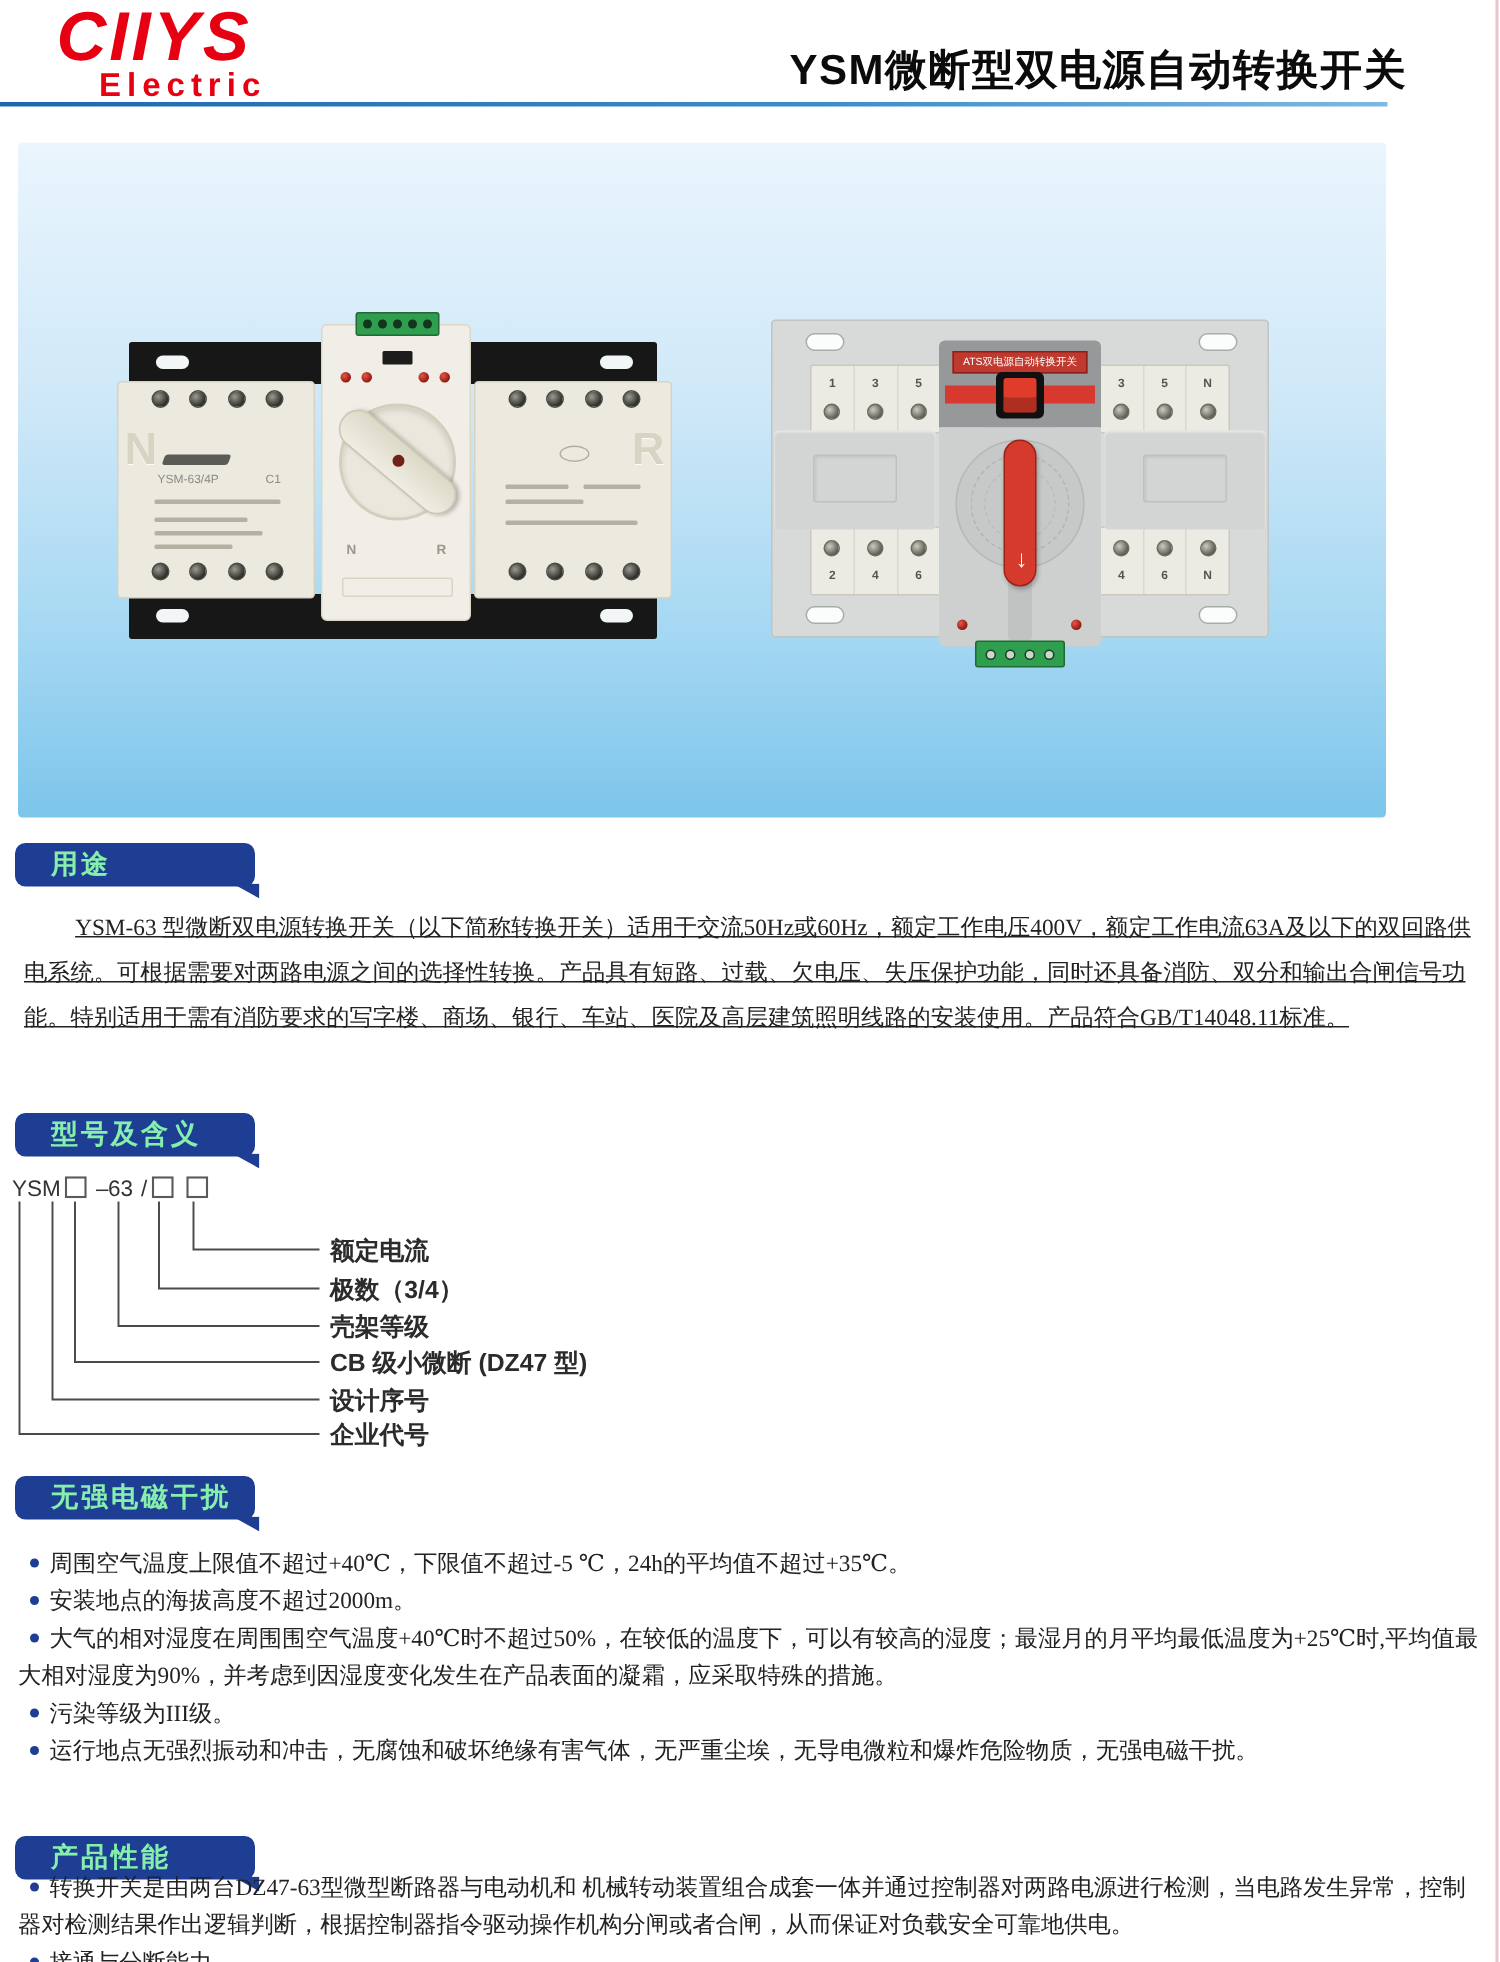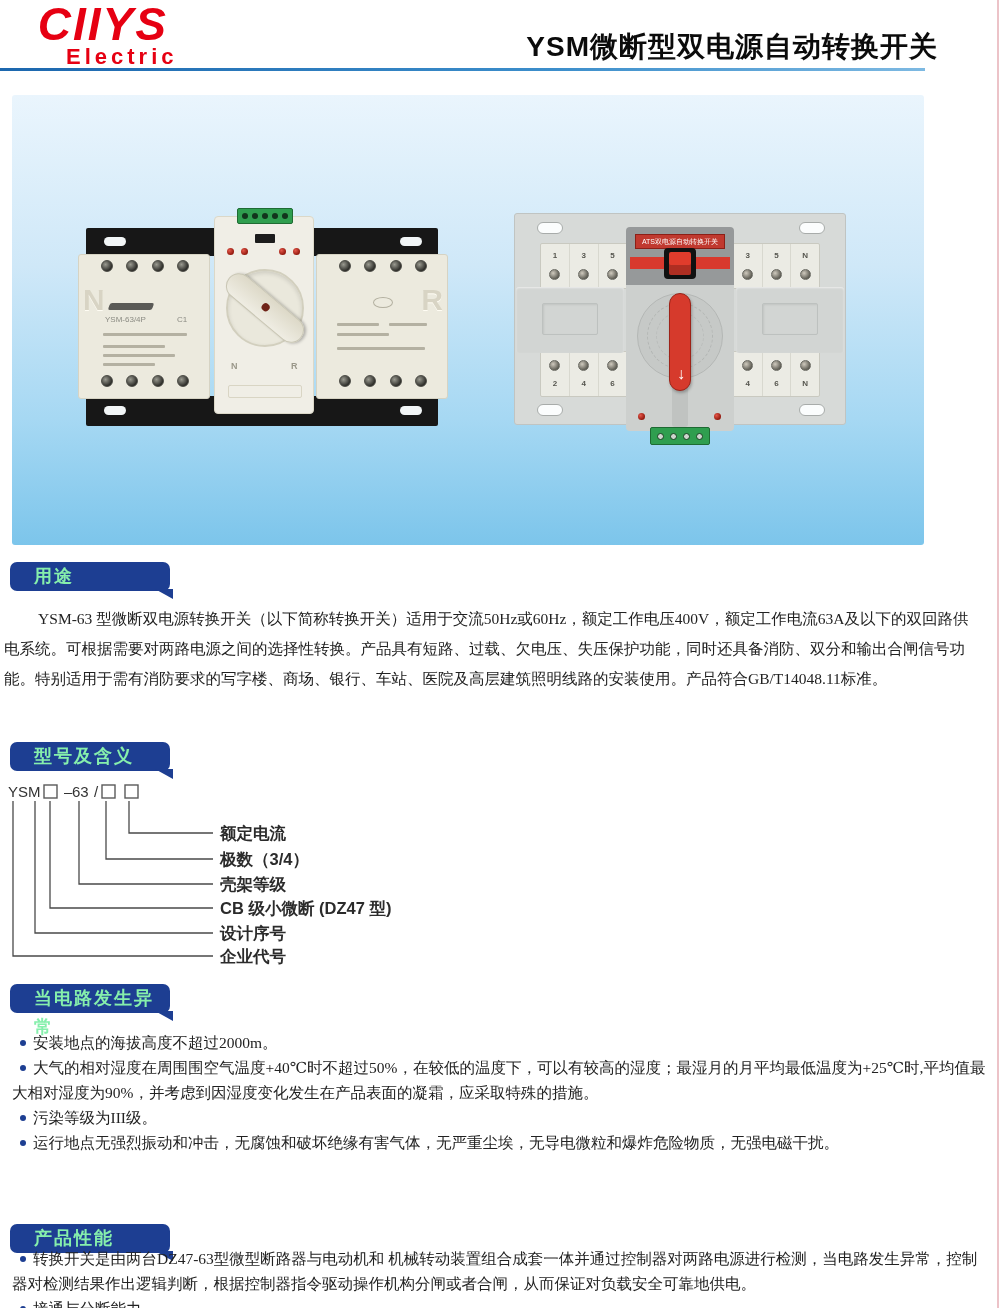--- a/index.html
+++ b/index.html
@@ -98,21 +98,21 @@
             border:1px solid #1e6a33;border-radius:2px;display:flex;justify-content:space-evenly;align-items:center;}
   .gscrew{width:7px;height:7px;border-radius:50%;border:1px solid #14401f;background:#cfd6cf;}
 
   
   .badge{position:absolute;left:10px;width:160px;height:29px;background:var(--badge-navy);
          border-radius:7px;color:#86efac;font-size:18px;font-weight:bold;line-height:29px;
          padding-left:24px;letter-spacing:2px;}
   .badge::after{content:"";position:absolute;right:-3px;bottom:-8px;width:18px;height:10px;
                 background:var(--badge-navy);clip-path:polygon(0 0,100% 0,100% 100%);}
   .body-text{font-family:"Liberation Serif","DejaVu Serif",serif;font-size:15.5px;color:#222;}
-  .usage-body{position:absolute;left:4px;top:604px;width:978px;line-height:30px;text-indent:2.2em;}
+  .usage-body{position:absolute;left:16px;top:604px;width:978px;line-height:30px;text-indent:2.2em;text-decoration:underline;}
   .bullets{position:absolute;left:12px;width:978px;}
   .cond-list{top:1030px;line-height:25px;}
   .perf-list{top:1246px;line-height:25px;}
   .bullet-item{margin:0;}
   .b-dot{display:inline-block;width:6px;height:6px;border-radius:50%;background:var(--badge-navy);
          margin:0 7px 3px 8px;vertical-align:middle;}
   .model-diagram{position:absolute;left:8px;top:784px;width:600px;height:198px;}
 </style>
 </head>
 <body>
@@ -340,22 +340,23 @@
         <path d="M98 17 L98 75 L205 75" fill="none" stroke="#4a4a4a" stroke-width="1.3"></path>
         <path d="M121 17 L121 49 L205 49" fill="none" stroke="#4a4a4a" stroke-width="1.3"></path>
         <text x="212" y="55" font-size="16.5" font-weight="600" fill="#2b2b2b">额定电流</text>
         <text x="212" y="81" font-size="16.5" font-weight="600" fill="#2b2b2b">极数（3/4）</text>
         <text x="212" y="106" font-size="16.5" font-weight="600" fill="#2b2b2b">壳架等级</text>
         <text x="212" y="130" font-size="16.5" font-weight="600" fill="#2b2b2b">CB 级小微断 (DZ47 型)</text>
         <text x="212" y="155" font-size="16.5" font-weight="600" fill="#2b2b2b">设计序号</text>
         <text x="212" y="178" font-size="16.5" font-weight="600" fill="#2b2b2b">企业代号</text>
       </svg></div>
 
-  <div class="badge" style="top:984px">当电路发生异常</div>
+  <div class="badge" style="top:984px">无强电磁干扰</div>
   <div class="bullets body-text cond-list" id="cond-list">
+      <div class="bullet-item"><span class="b-dot"></span><span>周围空气温度上限值不超过+40℃，下限值不超过-5 ℃，24h的平均值不超过+35℃。</span></div>
       <div class="bullet-item"><span class="b-dot"></span><span>安装地点的海拔高度不超过2000m。</span></div>
       <div class="bullet-item"><span class="b-dot"></span><span>大气的相对湿度在周围围空气温度+40℃时不超过50%，在较低的温度下，可以有较高的湿度；最湿月的月平均最低温度为+25℃时,平均值最大相对湿度为90%，并考虑到因湿度变化发生在产品表面的凝霜，应采取特殊的措施。</span></div>
       <div class="bullet-item"><span class="b-dot"></span><span>污染等级为III级。</span></div>
       <div class="bullet-item"><span class="b-dot"></span><span>运行地点无强烈振动和冲击，无腐蚀和破坏绝缘有害气体，无严重尘埃，无导电微粒和爆炸危险物质，无强电磁干扰。</span></div>
     </div>
 
   <div class="badge" style="top:1224px">产品性能</div>
   <div class="bullets body-text perf-list" id="perf-list">
       <div class="bullet-item"><span class="b-dot"></span><span>转换开关是由两台DZ47-63型微型断路器与电动机和 机械转动装置组合成套一体并通过控制器对两路电源进行检测，当电路发生异常，控制器对检测结果作出逻辑判断，根据控制器指令驱动操作机构分闸或者合闸，从而保证对负载安全可靠地供电。</span></div>
       <div class="bullet-item"><span class="b-dot"></span><span>接通与分断能力。</span></div>

